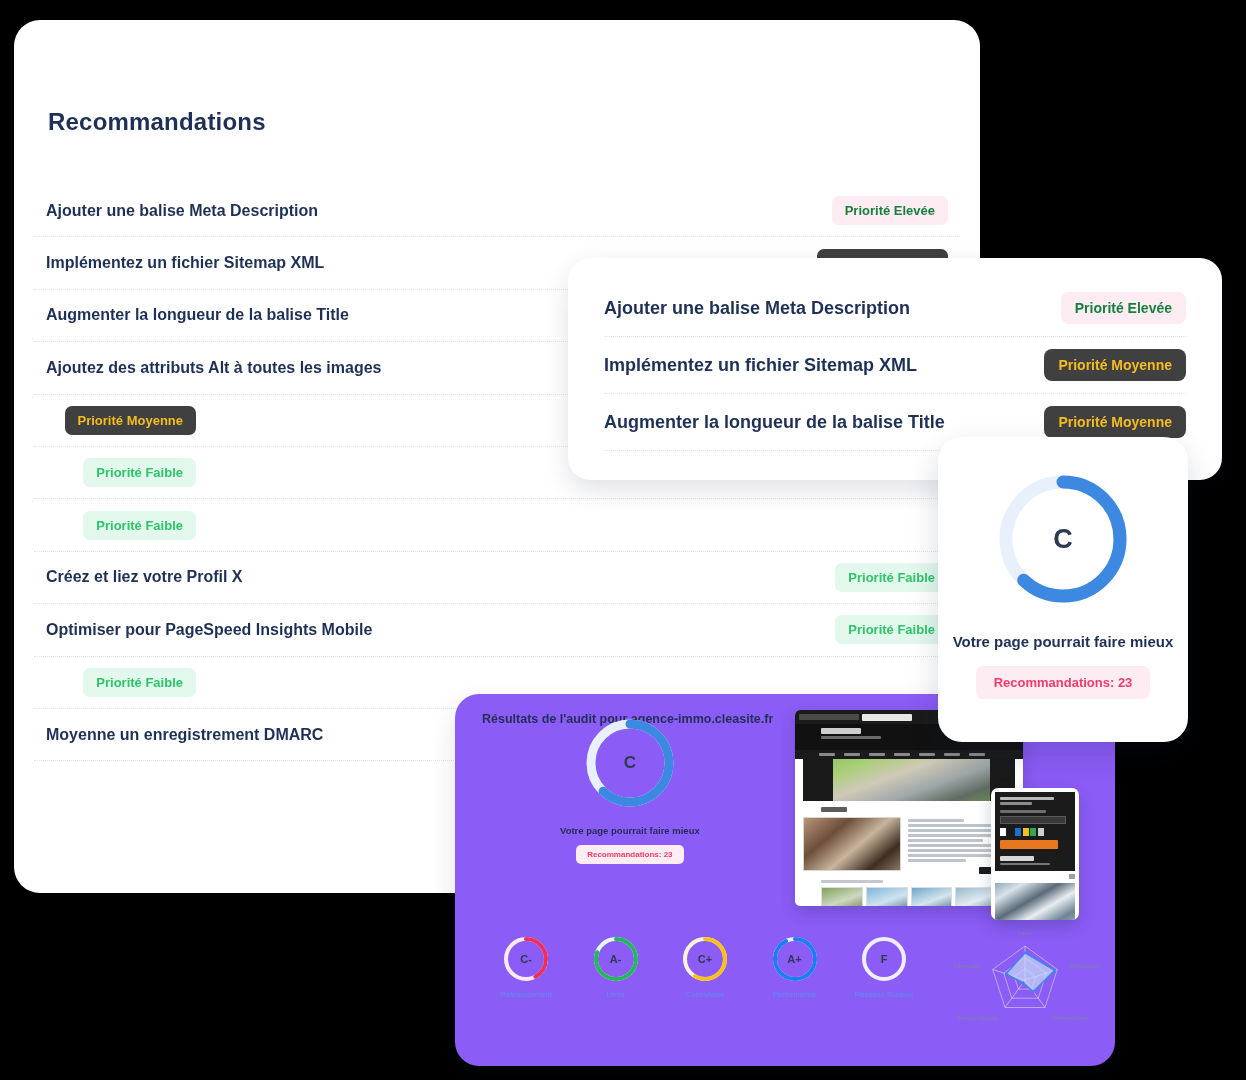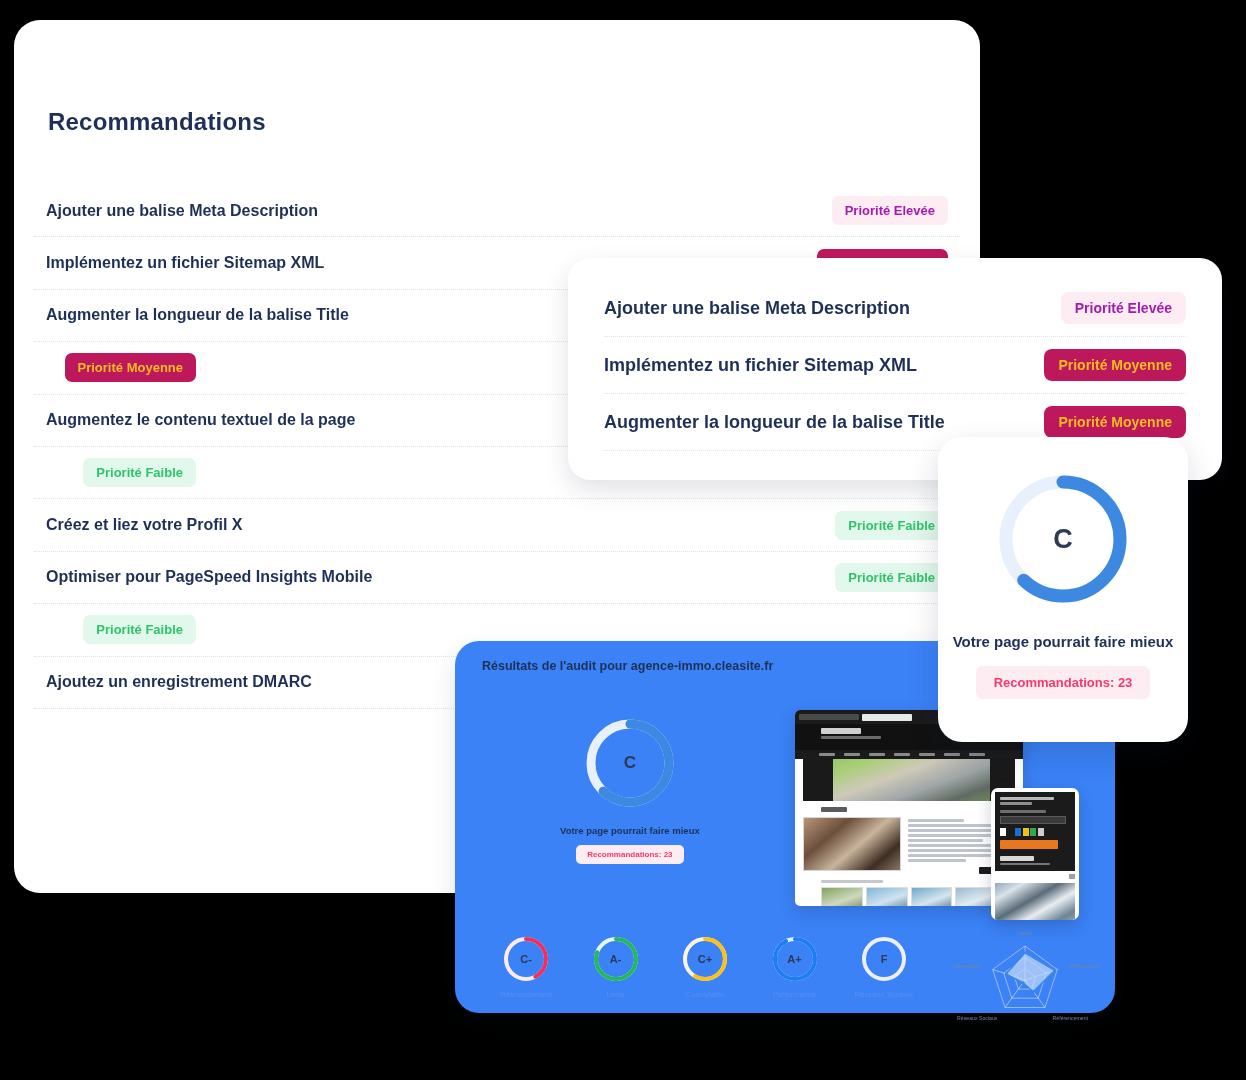--- a/index.html
+++ b/index.html
@@ -50,22 +50,22 @@
     white-space: nowrap;
   }
   .badge {
     font-size: 13px;
     font-weight: bold;
     padding: 7px 13px;
     border-radius: 7px;
     white-space: nowrap;
     margin-right: 0px;
   }
-  .badge-high   { color: #a21caf; background: #fdecf1; }
-  .badge-medium { color: #f5bd1f; background: #be185d; }
+  .badge-high   { color: #15803d; background: #fdecf1; }
+  .badge-medium { color: #f5bd1f; background: #404040; }
   .badge-low    { color: #2fc46a; background: #e2f8ec; }
   .badge-slot { min-width: 150px; display: flex; justify-content: flex-end; }
 
   
   .card-overlay {
     position: absolute;
     left: 568px; top: 258px;
     width: 654px; height: 222px;
     background: #ffffff;
     border-radius: 22px;
@@ -106,23 +106,23 @@
     margin: 16px auto 0 auto;
     display: block; width: fit-content;
     font-size: 13px; font-weight: bold;
     color: #f6396b; background: #fdecf1;
     padding: 9px 18px; border-radius: 7px;
   }
 
   
   .card-audit {
     position: absolute;
-    left: 455px; top: 641px;
+    left: 455px; top: 694px;
     width: 660px; height: 372px;
-    background: #3b82f6;
+    background: #8b5cf6;
     border-radius: 24px;
     z-index: 20;
     box-shadow: 0 10px 26px rgba(20,30,60,0.12);
     overflow: hidden;
     text-decoration: underline;
   }
   .audit-title {
     position: absolute; left: 27px; top: 18px;
     font-size: 12.5px; font-weight: bold; color: #1f3057;
   }
@@ -250,26 +250,31 @@
             <span class="badge badge-medium">Priorité Moyenne</span>
           </div>
         </div>
         <div class="reco-row">
           <div class="reco-label">Augmenter la longueur de la balise Title</div>
           <div class="badge-slot">
             <span class="badge badge-medium">Priorité Moyenne</span>
           </div>
         </div>
         <div class="reco-row">
+          <div class="reco-label">Ajoutez des attributs Alt à toutes les images</div>
           <div class="badge-slot">
             <span class="badge badge-medium">Priorité Moyenne</span>
           </div>
         </div>
         <div class="reco-row">
-          <div class="reco-label">Augmentez le contenu textuel de la page</div>
+          <div class="badge-slot">
+            <span class="badge badge-medium">Priorité Moyenne</span>
+          </div>
+        </div>
+        <div class="reco-row">
           <div class="badge-slot">
             <span class="badge badge-low">Priorité Faible</span>
           </div>
         </div>
         <div class="reco-row">
           <div class="badge-slot">
             <span class="badge badge-low">Priorité Faible</span>
           </div>
         </div>
         <div class="reco-row">
@@ -283,21 +288,21 @@
           <div class="badge-slot">
             <span class="badge badge-low">Priorité Faible</span>
           </div>
         </div>
         <div class="reco-row">
           <div class="badge-slot">
             <span class="badge badge-low">Priorité Faible</span>
           </div>
         </div>
         <div class="reco-row">
-          <div class="reco-label">Ajoutez un enregistrement DMARC</div>
+          <div class="reco-label">Moyenne un enregistrement DMARC</div>
           <div class="badge-slot">
             <span class="badge badge-low">Priorité Faible</span>
           </div>
         </div>
       </div>
   </div>
 
   <div class="card-overlay">
     <div class="ov-list" id="ov-list">
         <div class="ov-row">

